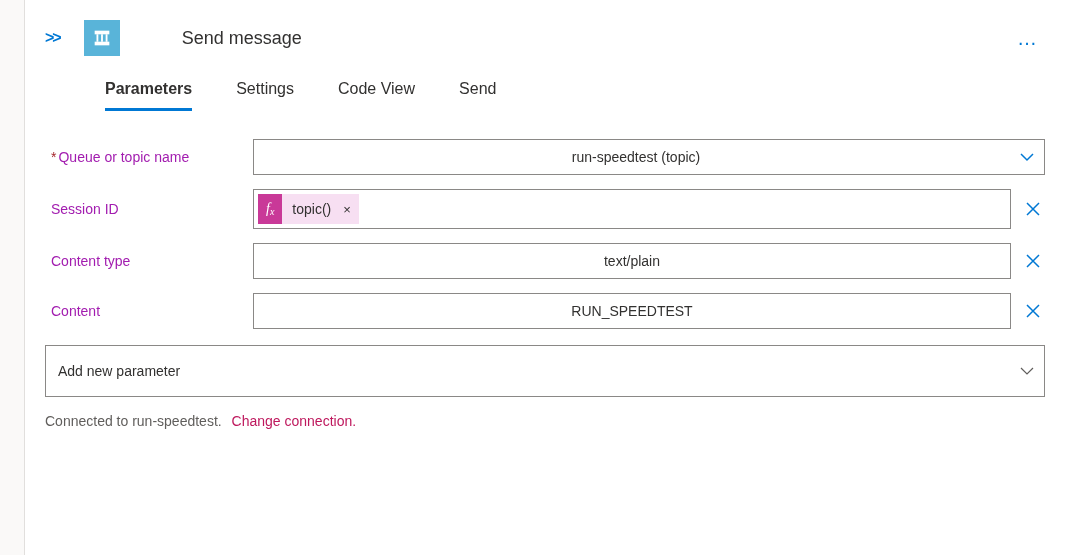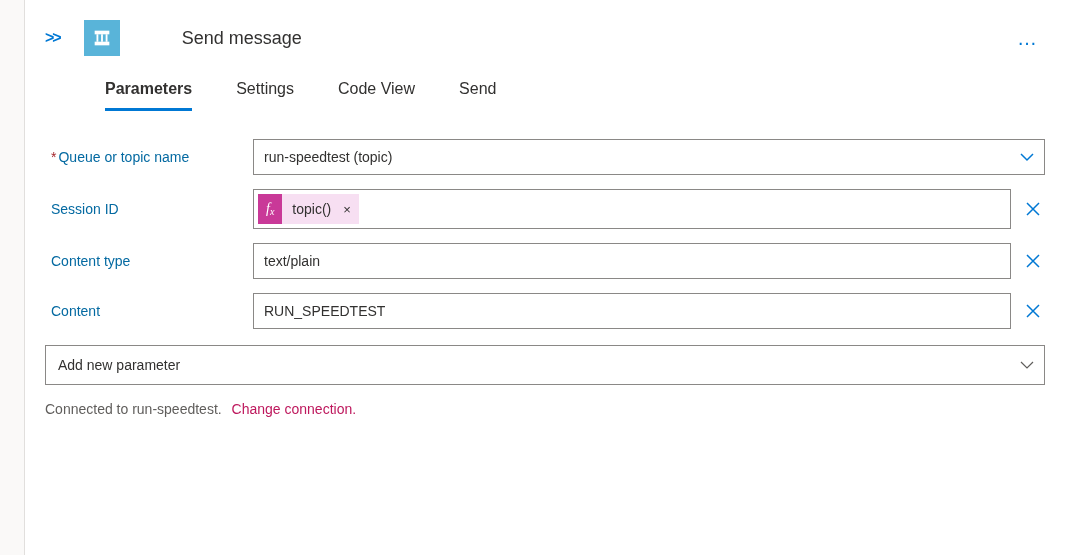--- a/index.html
+++ b/index.html
@@ -89,33 +89,34 @@
   }
   .form-row {
     display: flex;
     align-items: center;
     gap: 12px;
   }
   .label-col {
     width: 196px;
     flex-shrink: 0;
     font-size: 14px;
-    color: #0369a1;
+    color: #a21caf;
     padding-left: 6px;
   }
   .required::before {
     content: "*";
     color: #a4262c;
     margin-right: 2px;
   }
   .input-col {
     flex: 1;
     display: flex;
     align-items: center;
     gap: 10px;
+    text-align: center;
   }
   .field {
     flex: 1;
     height: 36px;
     border: 1px solid #8a8886;
     display: flex;
     align-items: center;
     padding: 0 10px;
     position: relative;
     background: #fff;
@@ -156,21 +157,21 @@
     width: 24px;
     color: #0078d4;
     cursor: pointer;
     flex-shrink: 0;
     display: flex;
     align-items: center;
     justify-content: center;
   }
   .delete-x svg { width: 16px; height: 16px; display: block; stroke: currentColor; stroke-width: 1.5; }
   .add-param {
-    height: 40px;
+    height: 52px;
     border: 1px solid #8a8886;
     display: flex;
     align-items: center;
     padding: 0 12px;
     position: relative;
     margin-bottom: 16px;
     cursor: pointer;
   }
   .conn-row {
     font-size: 14px;

